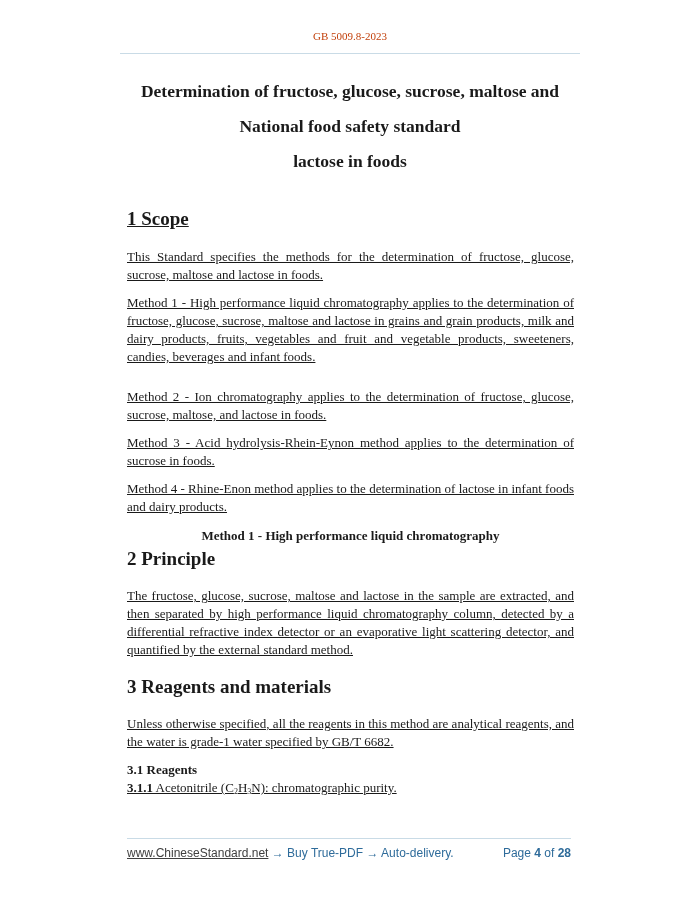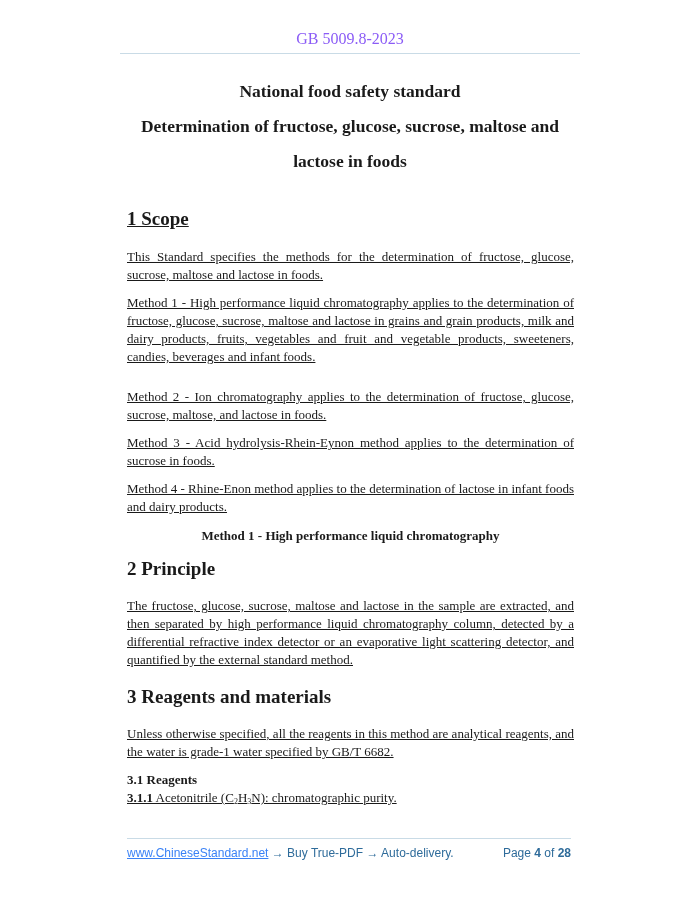--- a/index.html
+++ b/index.html
@@ -14,22 +14,22 @@
       overflow: hidden;
       font-family: "Liberation Serif", "DejaVu Serif", serif;
       color: #1a1a1a;
     }
     .header {
       position: absolute;
       top: 30px;
       left: 120px;
       width: 460px;
       text-align: center;
-      font-size: 16px;
-      color: #8b5cf6;
+      font-size: 11px;
+      color: #c2410c;
     }
     .header-rule {
       position: absolute;
       top: 53px;
       left: 120px;
       width: 460px;
       height: 1px;
       background: #c9dbe6;
     }
     .title-block {
@@ -68,21 +68,21 @@
     .p-m2 { margin-top: 22px; }
     .p-m3 { margin-top: 10px; }
     .p-m4 { margin-top: 10px; }
     .method-heading {
       margin-top: 11px;
       text-align: center;
       font-weight: bold;
       font-size: 13px;
       line-height: 18px;
     }
-    .h-principle { margin-top: 10px; }
+    .h-principle { }
     .p-principle { margin-top: 14px; }
     .h-reagents { margin-top: 14px; }
     .p-reagents { margin-top: 14px; }
     .subhead {
       margin-top: 10px;
       font-weight: bold;
       font-size: 13px;
       line-height: 18px;
     }
     .p-item { }
@@ -101,34 +101,34 @@
       top: 846px;
       left: 127px;
       width: 444px;
       font-family: "Liberation Sans", "DejaVu Sans", sans-serif;
       font-size: 12px;
       color: #2e6b9a;
       display: flex;
       justify-content: space-between;
     }
     .footer a {
-      color: #3b82f6;
+      color: #404040;
       text-decoration: underline;
     }
     .footer .num { font-weight: bold; }
   </style>
 </head>
 <body>
 
 <div class="header">GB 5009.8-2023</div>
 <div class="header-rule"></div>
 
 <div class="title-block">
+  <div>Determination of fructose, glucose, sucrose, maltose and</div>
   <div>National food safety standard</div>
-  <div>Determination of fructose, glucose, sucrose, maltose and</div>
   <div>lactose in foods</div>
 </div>
 
 <div class="content">
   <h2 class="h-scope">1 Scope</h2>
   <p class="p-scope">This Standard specifies the methods for the determination of fructose, glucose, sucrose, maltose and lactose in foods.</p>
   <p class="p-m1">Method 1 - High performance liquid chromatography applies to the determination of fructose, glucose, sucrose, maltose and lactose in grains and grain products, milk and dairy products, fruits, vegetables and fruit and vegetable products, sweeteners, candies, beverages and infant foods.</p>
   <p class="p-m2">Method 2 - Ion chromatography applies to the determination of fructose, glucose, sucrose, maltose, and lactose in foods.</p>
   <p class="p-m3">Method 3 - Acid hydrolysis-Rhein-Eynon method applies to the determination of sucrose in foods.</p>
   <p class="p-m4">Method 4 - Rhine-Enon method applies to the determination of lactose in infant foods and dairy products.</p>

